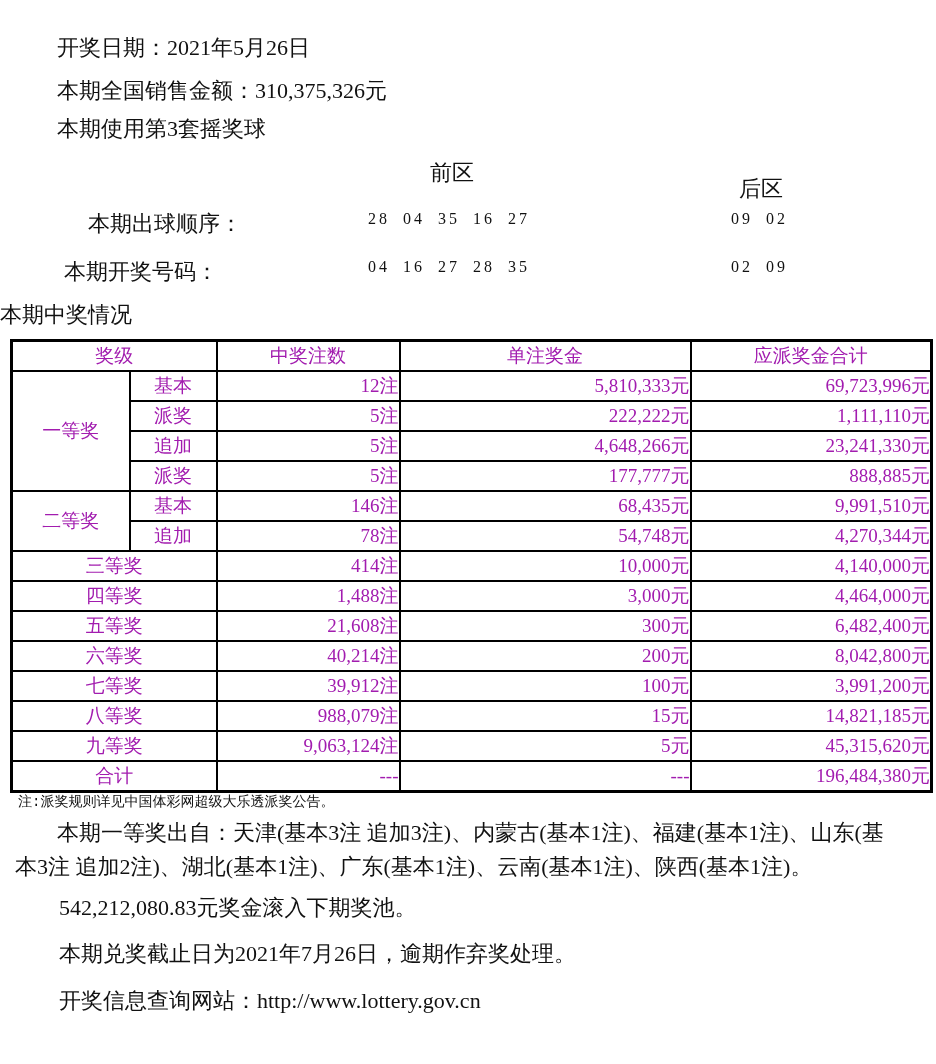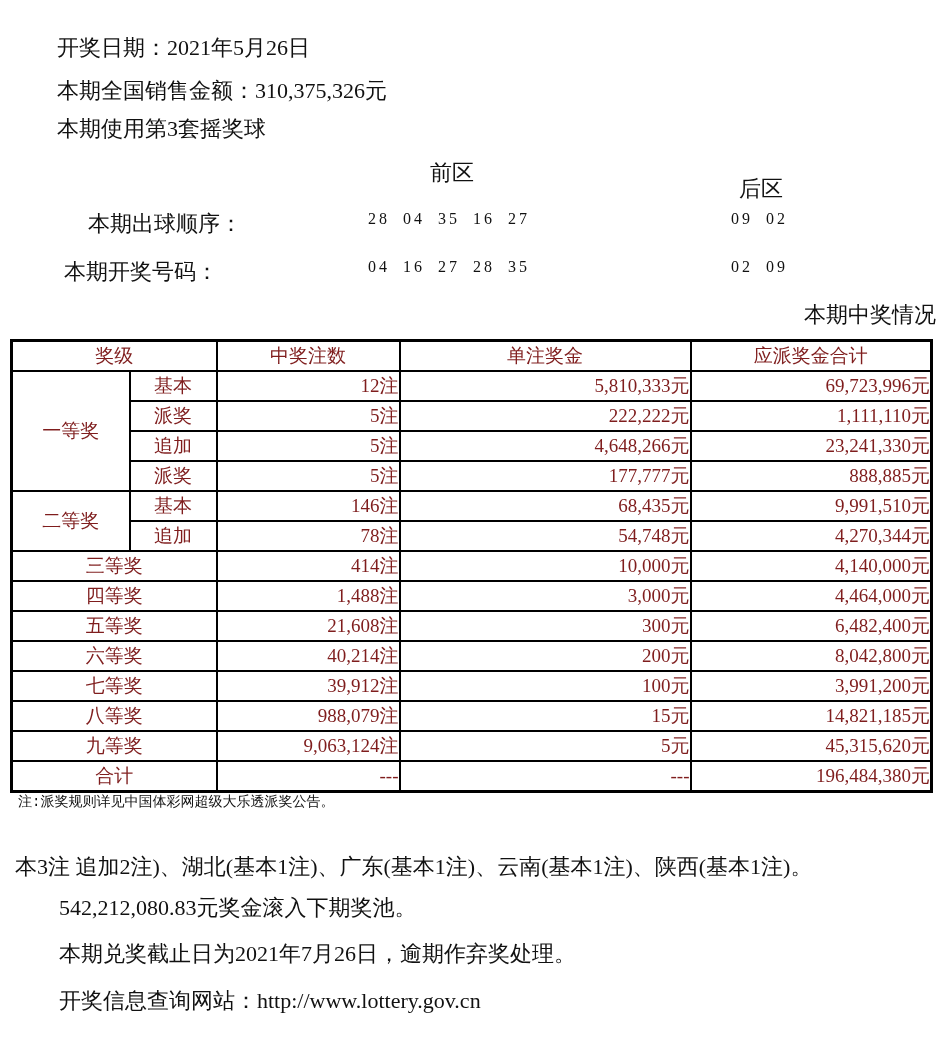--- a/index.html
+++ b/index.html
@@ -1,22 +1,22 @@
 <!DOCTYPE html>
 <html><head>
 <meta charset="utf-8">
 <style>
   html,body{margin:0;padding:0;background:#ffffff;}
   body{width:936px;height:1064px;font-family:"Liberation Serif","DejaVu Serif",serif;color:#111;}
   .page{position:relative;width:936px;height:1064px;background:#fff;overflow:hidden;}
   .abs{position:absolute;white-space:nowrap;font-size:22px;line-height:1.1;}
   .nums{font-size:16px;letter-spacing:3px;word-spacing:6px;}
-  .title-center{left:0;right:0;text-align:right;}
+  .title-center{left:0;right:0;text-align:left;}
   table.prize{position:absolute;left:10px;top:339px;width:920px;border-collapse:collapse;table-layout:fixed;
-    font-size:19px;color:#7f1d1d;}
+    font-size:19px;color:#a21caf;}
   table.prize{border:3px solid #000;}
   table.prize th,table.prize td{border:2px solid #000;height:28px;line-height:28px;padding:0;
     font-weight:normal;overflow:hidden;}
   .c-center{text-align:center;}
   .c-num{text-align:right;padding-right:6px;}
   .note-line{font-size:14px;}
 </style>
 </head>
 <body>
 
@@ -137,18 +137,19 @@
     <tr>
       <td colspan="2" class="c-center">合计</td>
       <td class="c-num">---</td>
       <td class="c-num">---</td>
       <td class="c-num">196,484,380元</td>
     </tr>
   </tbody>
     </table>
 
   <div class="abs note-line" style="left:18px;top:795px;font-family:Liberation Mono, monospace;">注:派奖规则详见中国体彩网超级大乐透派奖公告。</div>
+  <div class="abs" style="left:57px;top:821px;">本期一等奖出自：天津(基本3注 追加3注)、内蒙古(基本1注)、福建(基本1注)、山东(基</div>
   <div class="abs" style="left:15px;top:855px;">本3注 追加2注)、湖北(基本1注)、广东(基本1注)、云南(基本1注)、陕西(基本1注)。</div>
   <div class="abs" style="left:59px;top:896px;">542,212,080.83元奖金滚入下期奖池。</div>
   <div class="abs" style="left:59px;top:942px;">本期兑奖截止日为2021年7月26日，逾期作弃奖处理。</div>
   <div class="abs" style="left:59px;top:989px;">开奖信息查询网站：http://www.lottery.gov.cn</div>
 
 </div>
 
 </body></html>

